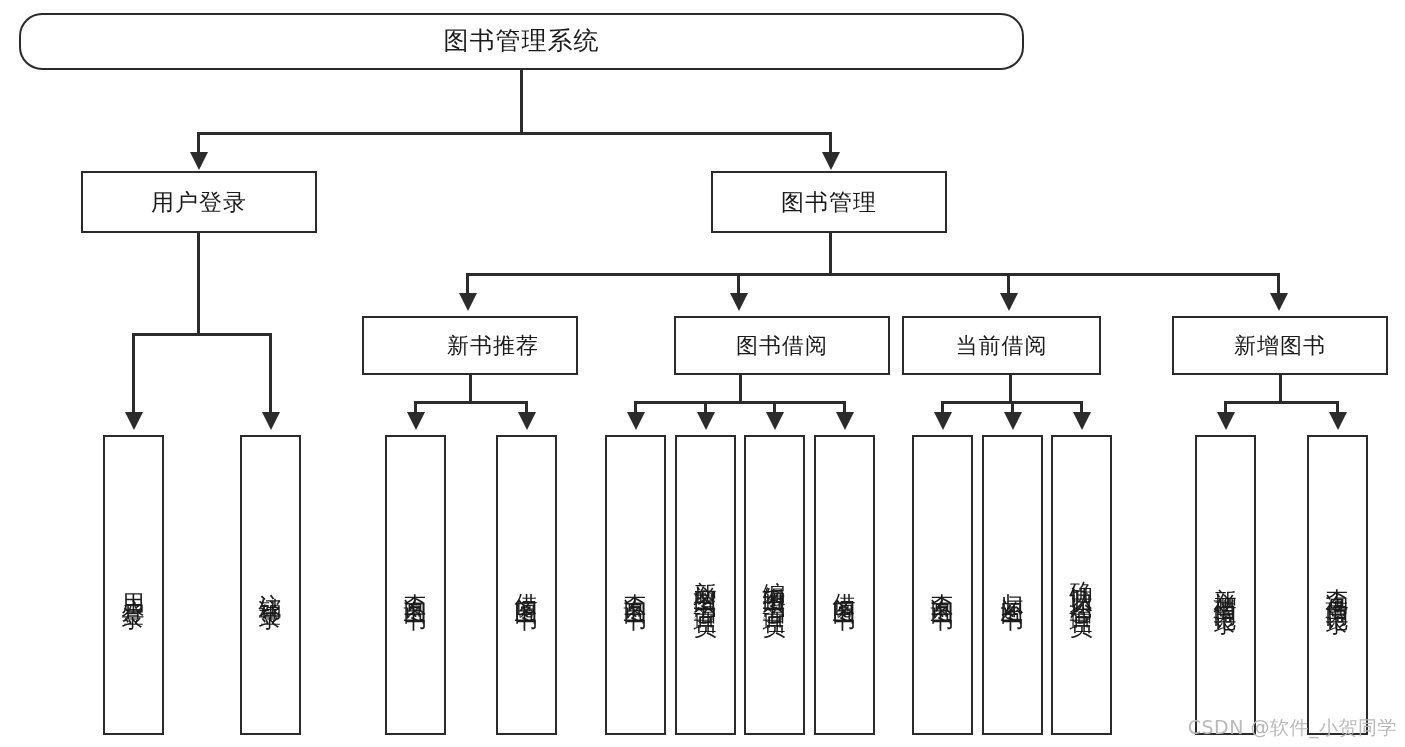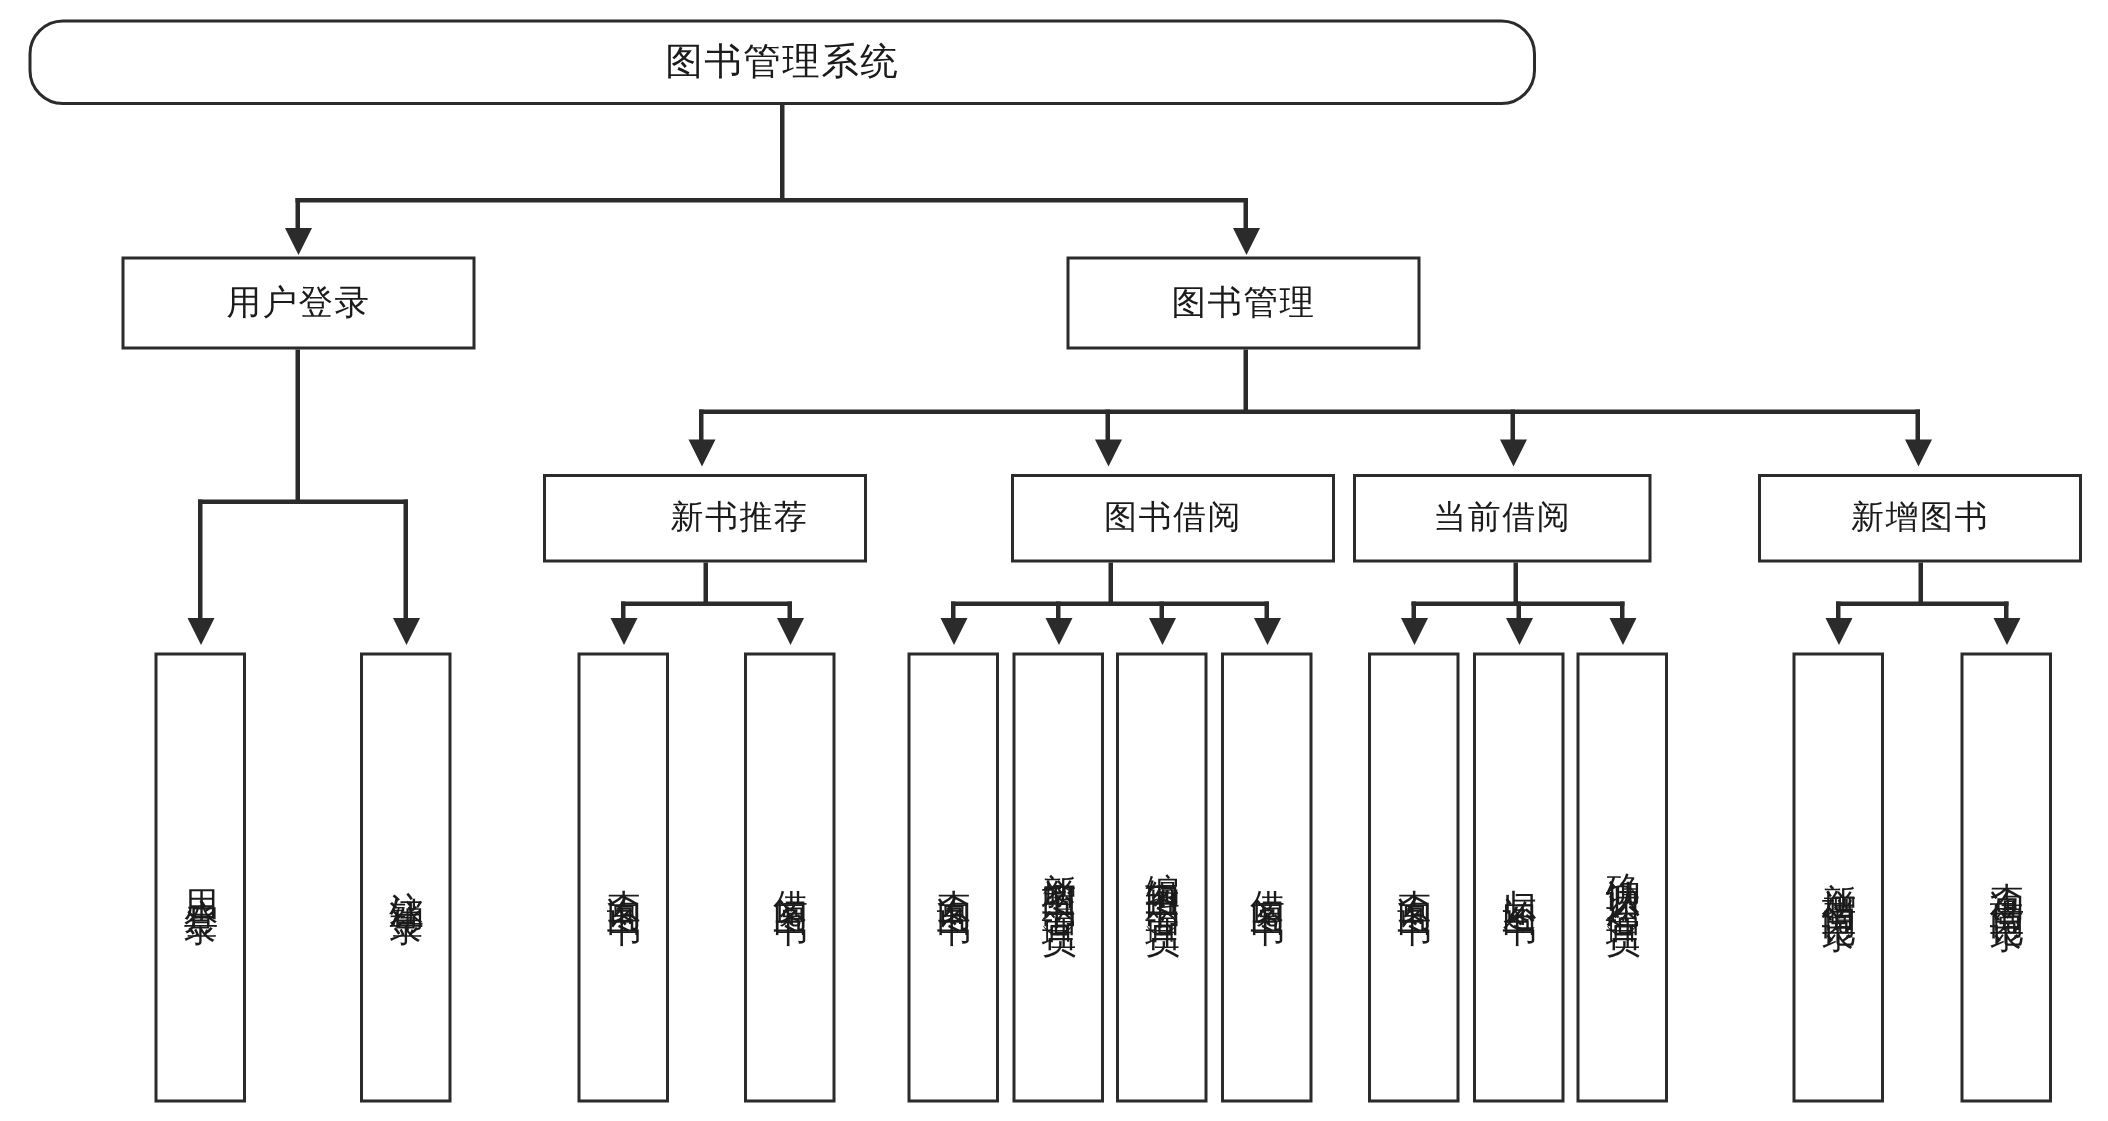--- a/index.html
+++ b/index.html
@@ -213,14 +213,15 @@
     <span class="vtext">确认归还（管理员）</span>
   </div>
 
   <div class="node leaf" style="left:1195px; top:435px; width:61px; height:300px;">
     <span class="vtext">新增借阅记录</span>
   </div>
   <div class="node leaf" style="left:1307px; top:435px; width:61px; height:300px;">
     <span class="vtext">查询借阅记录</span>
   </div>
 
+  <div id="watermark">CSDN @软件_小贺同学</div>
 
 </div>
 
 </body></html>

